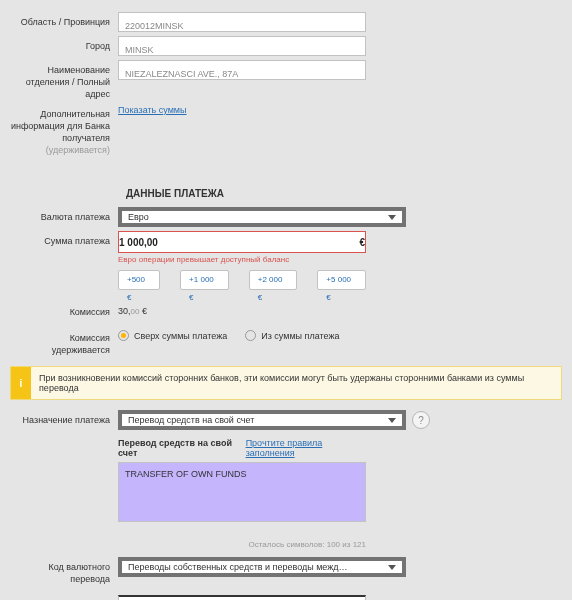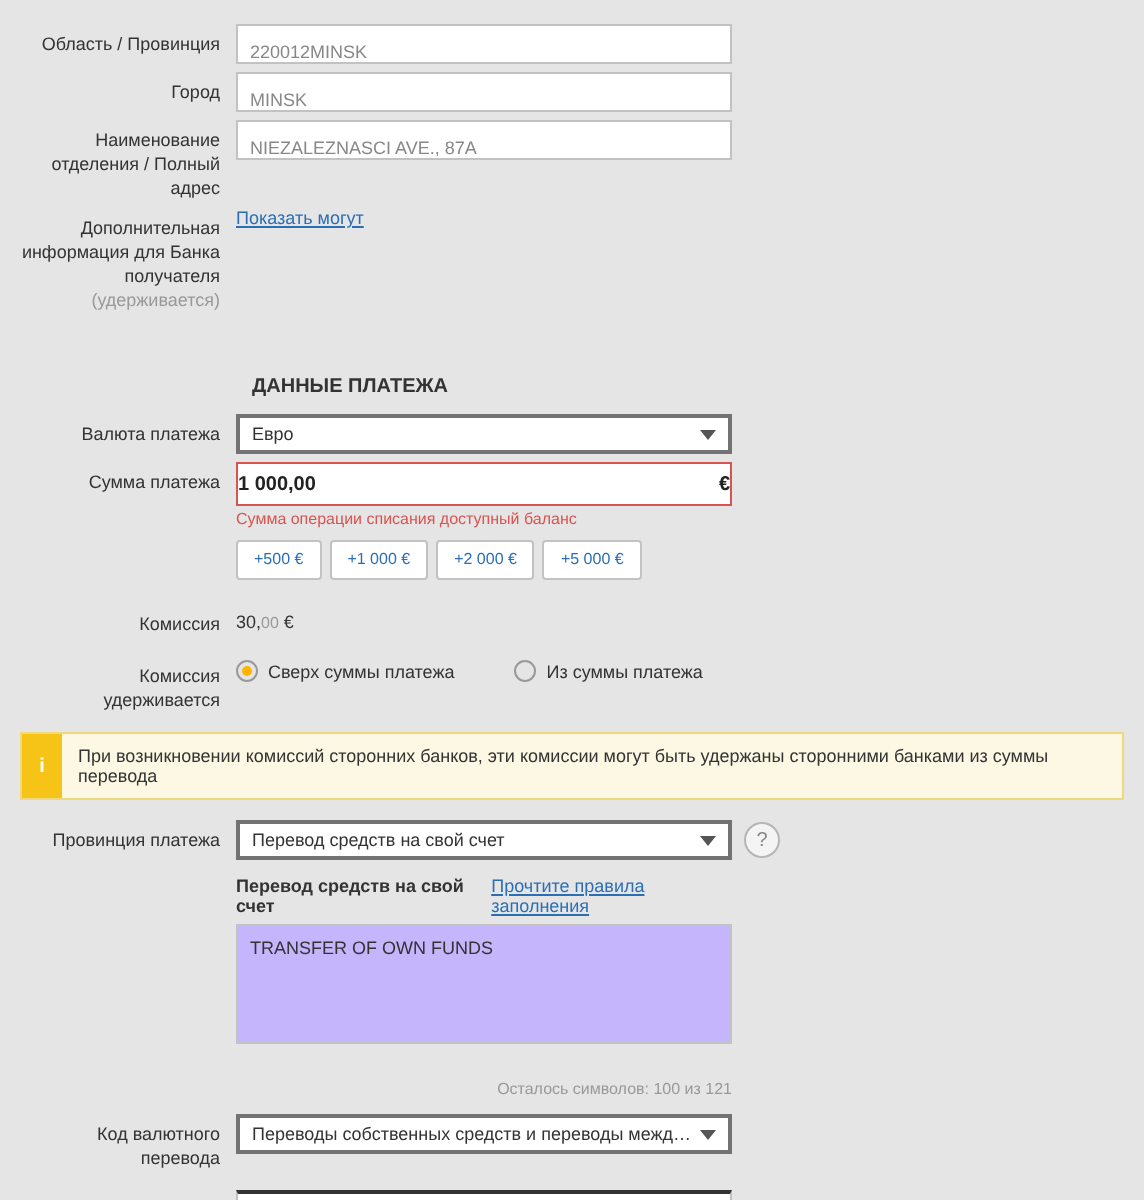--- a/index.html
+++ b/index.html
@@ -5,32 +5,32 @@
 html,body{margin:0;padding:0;background:#e5e5e5;font-family:Arial,Helvetica,sans-serif;font-size:10px;color:#333}
 .page{width:572px;min-height:600px;background:#e5e5e5;padding:8px 10px;box-sizing:border-box}
 .row{display:flex;align-items:flex-start;margin:4px 0}
 .lbl{width:108px;text-align:right;padding-right:8px;color:#333;font-size:9px;line-height:12px;box-sizing:border-box;padding-top:4px}
 .lbl .sub{color:#999;display:block}
 .ctrl{flex:1;min-width:0}
 .txtfield{height:20px;border:1px solid #c2c2c2;background:#fff;box-sizing:border-box;padding:0 6px;font-size:9px;color:#888;display:flex;align-items:flex-end}
 .txtfield.w240{width:248px}
 .link{color:#2a6fb5;text-decoration:underline;cursor:pointer;font-size:9px}
 .sec-title{font-weight:bold;font-size:10px;margin:32px 0 8px 116px}
-.select{height:20px;border:2px solid #737373;background:#fff;box-sizing:border-box;display:flex;align-items:center;justify-content:space-between;padding:0 6px;font-size:9px;width:248px}
+.select{height:20px;border:4px solid #737373;background:#fff;box-sizing:border-box;display:flex;align-items:center;justify-content:space-between;padding:0 6px;font-size:9px;width:288px}
 .chev{width:0;height:0;border-left:4px solid transparent;border-right:4px solid transparent;border-top:5px solid #555}
 .amount-wrap{width:248px}
 .amount{height:22px;border:1px solid #d9534f;background:#fff;display:flex;align-items:center;justify-content:space-between;padding:0 0;box-sizing:border-box}
 .amount span{font-size:10px;font-weight:bold;color:#222}
 .cur{color:#888;font-size:10px}
 .err{color:#d9534f;font-size:8px;margin-top:2px}
-.chips{display:flex;gap:4px;margin-top:6px}
+.chips{display:flex;gap:20px;margin-top:6px}
 .chip{height:18px;line-height:18px;padding:0 8px;border:1px solid #c2c2c2;background:#fff;color:#2a6fb5;font-size:8px;border-radius:2px}
 .plain{font-size:9px;color:#333;padding-top:4px}
 .plain .cents{color:#999;font-size:8px}
-.radios{display:flex;gap:30px;align-items:center;padding-top:2px}
+.radios{display:flex;gap:18px;align-items:center;padding-top:2px}
 .radio{display:flex;align-items:center;gap:5px;font-size:9px;color:#333}
 .rdot{width:11px;height:11px;border:1px solid #999;border-radius:50%;box-sizing:border-box;display:flex;align-items:center;justify-content:center}
 .rdot.on::after{content:"";width:5px;height:5px;border-radius:50%;background:#ffb400}
 .info-banner{display:flex;align-items:stretch;margin:10px 0;border:1px solid #f0d97a;background:#fdf8e4}
 .info-ico{width:20px;background:#f5c417;display:flex;align-items:center;justify-content:center;color:#fff;font-weight:bold}
 .info-txt{flex:1;padding:6px 8px;font-size:9px;color:#333}
 .select-row{display:flex;align-items:center;gap:6px}
 .q{width:16px;height:16px;border:1px solid #b5b5b5;border-radius:50%;display:flex;align-items:center;justify-content:center;color:#888;font-size:10px;background:#f4f4f4}
 .linehead{display:flex;justify-content:space-between;align-items:center;width:248px;margin:8px 0 4px 0}
 .linehead .t{font-size:9px;color:#333;font-weight:bold}
@@ -64,21 +64,21 @@
         <div class="txtfield w240">
           <span>NIEZALEZNASCI AVE., 87A</span>
         </div>
       </div>
 </div>
 <div class="row">
   <div class="lbl">
     <span>Дополнительная информация для Банка получателя</span>
     <span class="sub">(удерживается)</span>
   </div>
-  <div class="ctrl"><span class="link">Показать могут</span></div>
+  <div class="ctrl"><span class="link">Показать суммы</span></div>
 </div>
 
 <div class="sec-title">ДАННЫЕ ПЛАТЕЖА</div>
 
 <div class="row">
   <div class="lbl"><span>Валюта платежа</span></div>
   <div class="ctrl">
     <div class="select">
       <span>Евро</span>
       <span class="chev"></span>
@@ -87,21 +87,21 @@
 </div>
 
 <div class="row">
   <div class="lbl"><span>Сумма платежа</span></div>
   <div class="ctrl">
     <div class="amount-wrap">
       <div class="amount">
         <span>1 000,00</span>
         <span class="cur">€</span>
       </div>
-      <div class="err">Сумма операции списания доступный баланс</div>
+      <div class="err">Евро операции превышает доступный баланс</div>
       <div class="chips">
         <div class="chip">+500 €</div>
         <div class="chip">+1 000 €</div>
         <div class="chip">+2 000 €</div>
         <div class="chip">+5 000 €</div>
       </div>
     </div>
   </div>
 </div>
 
@@ -128,21 +128,21 @@
   </div>
 </div>
 
 
 <div class="info-banner">
   <div class="info-ico">i</div>
   <div class="info-txt">При возникновении комиссий сторонних банков, эти комиссии могут быть удержаны сторонними банками из суммы перевода</div>
 </div>
 
 <div class="row">
-  <div class="lbl"><span>Провинция платежа</span></div>
+  <div class="lbl"><span>Назначение платежа</span></div>
   <div class="ctrl">
     <div class="select-row">
       <div class="select">
         <span>Перевод средств на свой счет</span>
         <span class="chev"></span>
       </div>
       <div class="q">?</div>
     </div>
     <div class="linehead">
       <span class="t">Перевод средств на свой счет</span>

